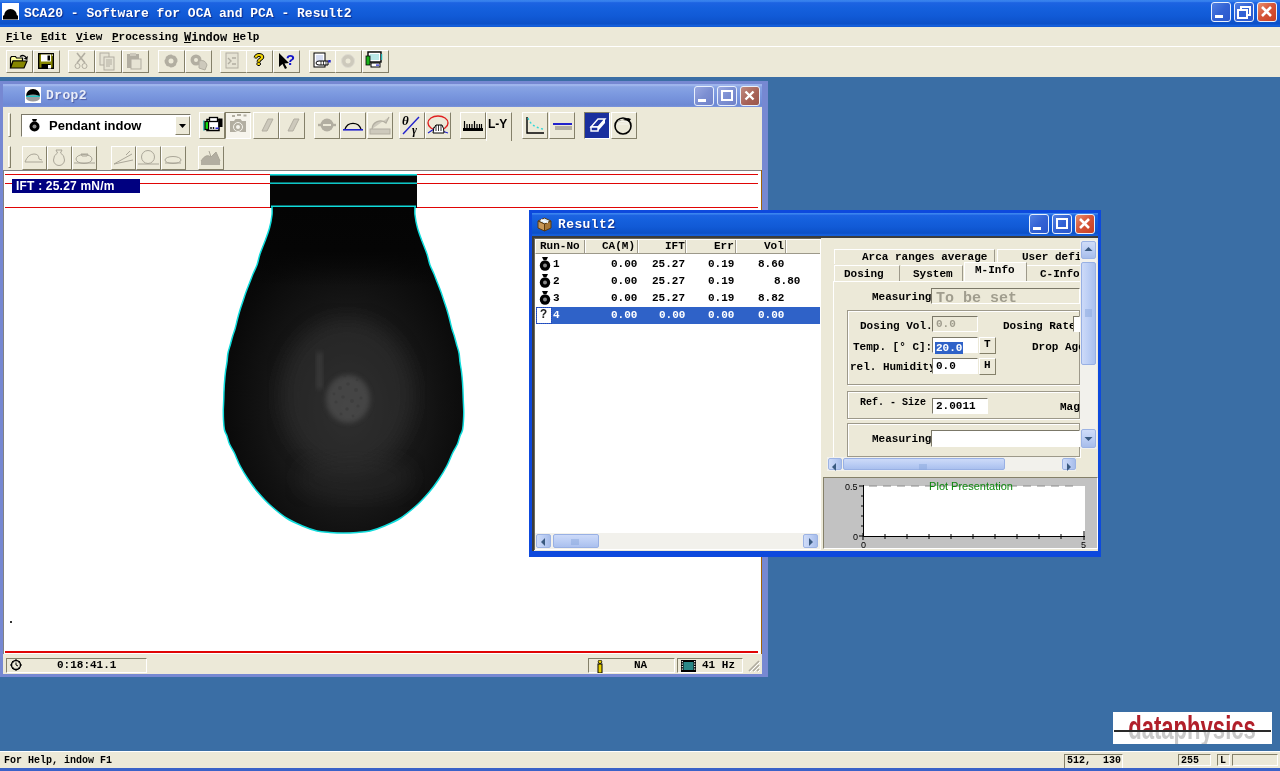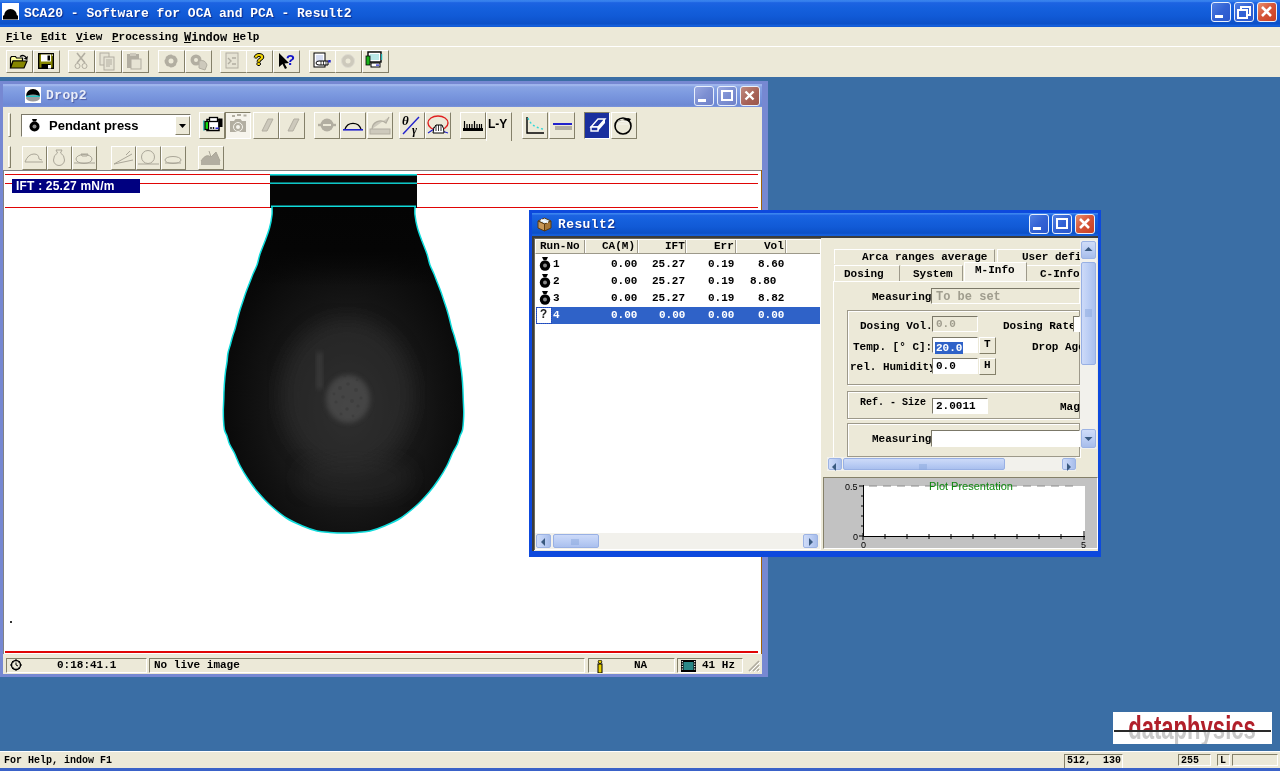--- a/index.html
+++ b/index.html
@@ -182,21 +182,21 @@
       </svg></div>
 
   <div class="abs" style="left:0;top:23px;width:762px;height:34px;background:#ece9d8"></div>
   <div class="abs" style="left:5px;top:29px;width:3px;height:24px;border-top:1px solid #fff;border-left:1px solid #fff;border-right:1px solid #848069;border-bottom:1px solid #848069"></div>
   <div class="abs fld" style="left:18px;top:30px;width:170px;height:23px">
     <svg width="14" height="15" style="position:absolute;left:6px;top:3px">
         <path d="M4 1 h5 l-1 2.5 h-3 Z" fill="#000"></path>
         <circle cx="6.5" cy="8.5" r="5" fill="#000"></circle>
         <circle cx="6.5" cy="8.5" r="2" fill="#909090"></circle>
       </svg>
-    <div class="sans" style="position:absolute;left:27px;top:3px;font-size:13px;font-weight:bold;color:#000">Pendant press</div>
+    <div class="sans" style="position:absolute;left:27px;top:3px;font-size:13px;font-weight:bold;color:#000">Pendant indow</div>
     <div class="abs raised" style="left:153px;top:1px;width:15px;height:19px;background:#ece9d8"><svg width="13" height="17">
           <polygon points="3,7 10,7 6.5,11" fill="#000"></polygon>
         </svg></div>
   </div>
   <div class="tbtn" style="left:196px;top:28px;width:26px;height:27px"><svg width="24" height="25">
         <g transform="translate(2,4)">
           <rect x="5" y="2.5" width="12" height="11" fill="#fff" stroke="#000" stroke-width="1.5"></rect>
           <rect x="7.5" y="0.5" width="8" height="4" fill="#fff" stroke="#000" stroke-width="1.3"></rect>
           <rect x="16.5" y="1.5" width="4" height="8.5" fill="#000"></rect>
           <rect x="1.2" y="3.5" width="1.4" height="10" fill="#18b0b0"></rect>
@@ -391,23 +391,20 @@
 
   <div class="abs" style="left:0;top:570px;width:762px;height:20px;background:#ece9d8"></div>
   <div class="abs sunk" style="left:3px;top:574px;width:141px;height:15px">
     <svg width="12" height="12" style="position:absolute;left:3px;top:0">
         <circle cx="6" cy="6" r="4.5" fill="none" stroke="#000" stroke-width="1.4"></circle>
         <path d="M6 3.5 V6 L8 7" stroke="#000" fill="none"></path>
         <path d="M6 0 v2 M6 10 v2 M0 6 h2 M10 6 h2 M2 2 l1.4 1.4 M8.6 8.6 l1.4 1.4 M10 2 l-1.4 1.4 M3.4 8.6 L2 10" stroke="#000" stroke-width="1"></path>
       </svg>
     <div class="mono" style="position:absolute;left:50px;top:0px;font-size:11px">0:18:41.1</div>
   </div>
-  <div class="abs sunk" style="left:146px;top:574px;width:436px;height:15px">
-    <div class="mono" style="position:absolute;left:4px;top:0px;font-size:11px">No live image</div>
-  </div>
   <div class="abs sunk" style="left:585px;top:574px;width:87px;height:15px">
     <svg width="8" height="13" style="position:absolute;left:7px;top:1px">
         <rect x="2" y="4" width="4" height="9" fill="#e8d000" stroke="#000" stroke-width="1"></rect>
         <circle cx="4" cy="1.8" r="1.8" fill="#e8d000" stroke="#000" stroke-width="0.8"></circle>
       </svg>
     <div class="mono" style="position:absolute;left:45px;top:0px;font-size:11px">NA</div>
   </div>
   <div class="abs sunk" style="left:674px;top:574px;width:66px;height:15px">
     <svg width="15" height="12" style="position:absolute;left:3px;top:1px">
         <rect x="0" y="0" width="15" height="12" fill="#000"></rect>
@@ -492,21 +489,21 @@
     <div class="abs mono" style="left:226px;top:45px;font-size:11px">8.60</div>
     <svg class="abs" style="left:6px;top:61px" width="14" height="15">
         <path d="M4 0 h6 l-1.5 3 h-3 Z" fill="#000"></path>
         <circle cx="7" cy="8.5" r="5.2" fill="#000"></circle>
         <circle cx="7" cy="8.5" r="2" fill="#888"></circle>
       </svg>
     <div class="abs mono" style="left:21px;top:62px;font-size:11px">2</div>
     <div class="abs mono" style="left:79px;top:62px;font-size:11px">0.00</div>
     <div class="abs mono" style="left:120px;top:62px;font-size:11px">25.27</div>
     <div class="abs mono" style="left:176px;top:62px;font-size:11px">0.19</div>
-    <div class="abs mono" style="left:218px;top:62px;font-size:11px">8.80</div>
+    <div class="abs mono" style="left:242px;top:62px;font-size:11px">8.80</div>
     <svg class="abs" style="left:6px;top:78px" width="14" height="15">
         <path d="M4 0 h6 l-1.5 3 h-3 Z" fill="#000"></path>
         <circle cx="7" cy="8.5" r="5.2" fill="#000"></circle>
         <circle cx="7" cy="8.5" r="2" fill="#888"></circle>
       </svg>
     <div class="abs mono" style="left:21px;top:79px;font-size:11px">3</div>
     <div class="abs mono" style="left:79px;top:79px;font-size:11px">0.00</div>
     <div class="abs mono" style="left:120px;top:79px;font-size:11px">25.27</div>
     <div class="abs mono" style="left:176px;top:79px;font-size:11px">0.19</div>
     <div class="abs mono" style="left:226px;top:79px;font-size:11px">8.82</div>
@@ -545,21 +542,21 @@
   <div class="abs" style="left:369px;top:52px;width:62px;height:16px;background:#ece9d8;border-top:1px solid #fff;border-right:1px solid #9d998a"></div>
   <div class="abs mono" style="left:381px;top:55px;font-size:11px">System</div>
   <div class="abs" style="left:432px;top:49px;width:63px;height:19px;background:#f3f1e8;border-top:1px solid #fff;border-left:1px solid #fff;border-right:1px solid #9d998a"></div>
   <div class="abs mono" style="left:443px;top:51px;font-size:11px">M-Info</div>
   <div class="abs" style="left:495px;top:52px;width:53px;height:16px;background:#ece9d8;border-top:1px solid #fff"></div>
   <div class="abs mono" style="left:508px;top:55px;font-size:11px">C-Info</div>
 
   <div class="abs" style="left:301px;top:68px;width:247px;height:176px;background:#ece9d8;border-left:1px solid #fff;border-top:1px solid #fff"></div>
   <div class="abs mono" style="left:340px;top:78px;font-size:11px">Measuring</div>
   <div class="abs fld" style="left:399px;top:75px;width:149px;height:16px;background:#ece9d8">
-      <div class="mono" style="font-size:12px;color:#a09d8e;margin:1px 0 0 4px">To be set</div>
+      <div class="mono" style="font-size:15px;color:#a09d8e;margin:1px 0 0 4px">To be set</div>
     </div>
 
   <div class="abs gb" style="left:315px;top:97px;width:233px;height:75px"></div>
   <div class="abs mono" style="left:328px;top:107px;font-size:11px">Dosing Vol.</div>
   <div class="abs fld" style="left:400px;top:103px;width:46px;height:16px;background:#ece9d8">
       <div class="mono" style="font-size:11px;color:#a09d8e;margin:1px 0 0 3px">0.0</div>
     </div>
   <div class="abs mono" style="left:471px;top:107px;font-size:11px">Dosing Rate</div>
   <div class="abs fld" style="left:541px;top:103px;width:7px;height:16px"></div>
   <div class="abs mono" style="left:321px;top:128px;font-size:11px">Temp. [° C]:</div>

